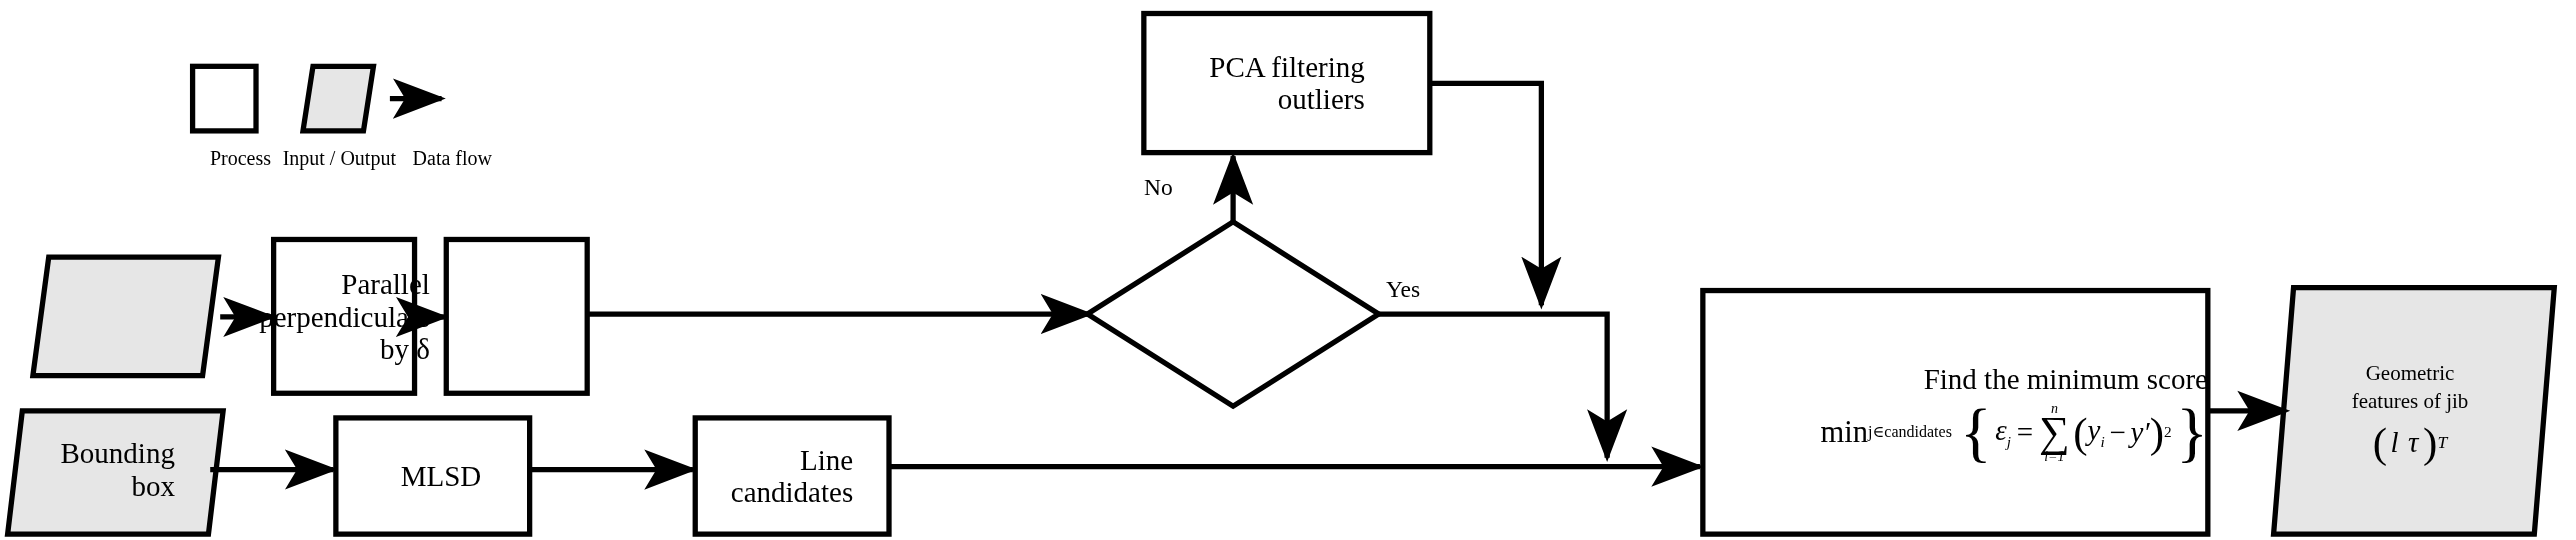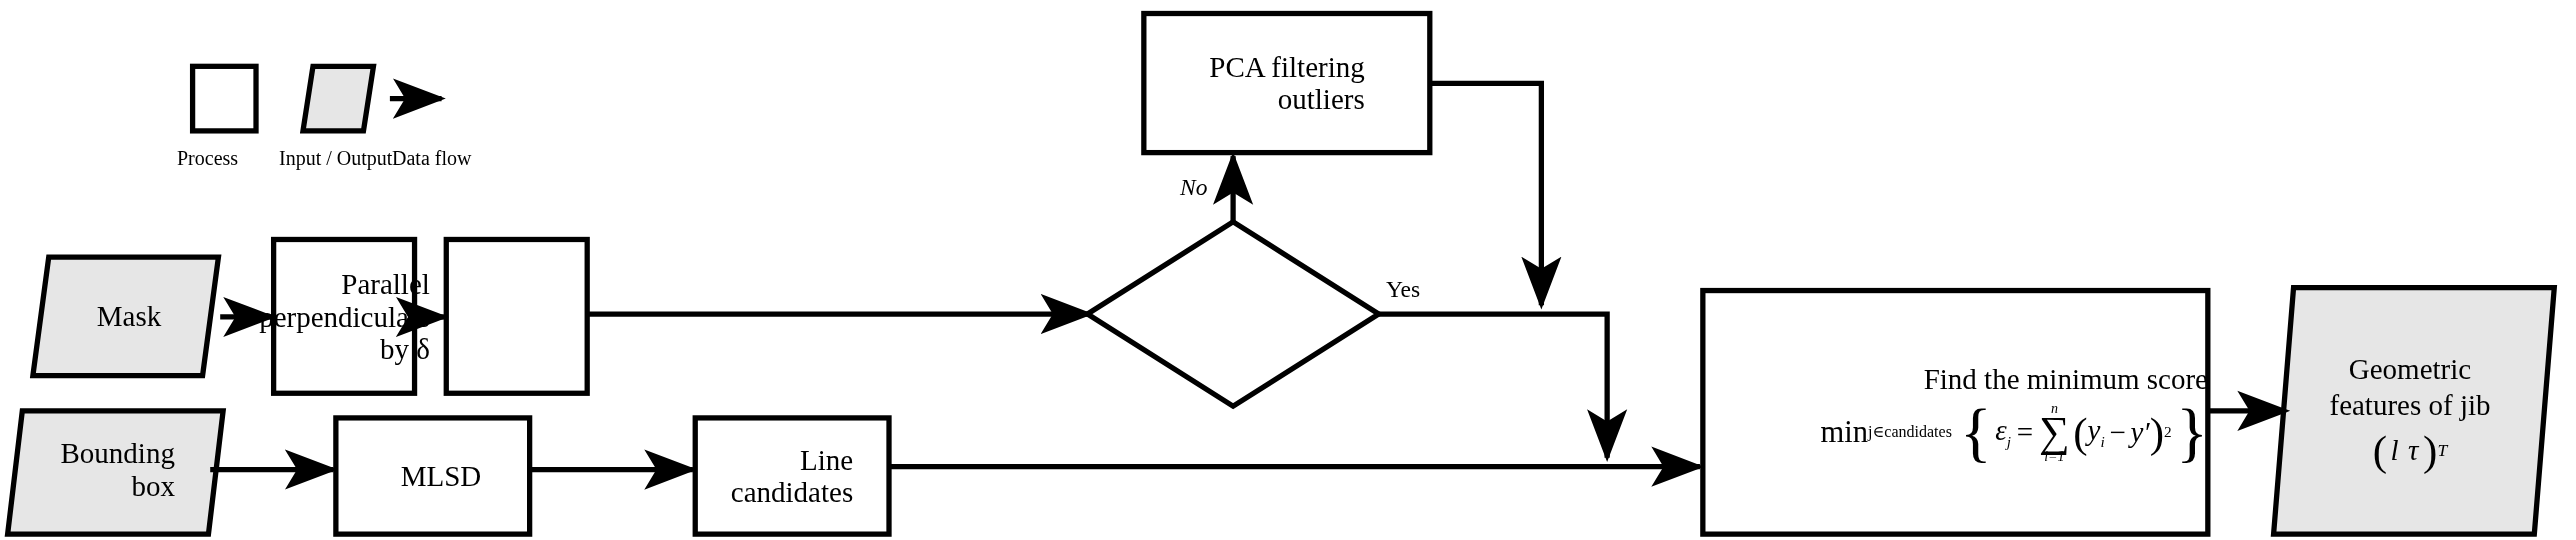--- a/index.html
+++ b/index.html
@@ -3,40 +3,40 @@
 <meta charset="utf-8">
 <style>
   html,body{margin:0;padding:0;background:#ffffff;}
   body{width:2576px;height:540px;position:relative;overflow:hidden;
        font-family:"Liberation Serif","DejaVu Serif",serif;color:#000;}
   .stage{position:absolute;left:0;top:0;width:2576px;height:540px;}
   svg.layer{position:absolute;left:0;top:0;width:2576px;height:540px;}
   .lbl{position:absolute;display:flex;align-items:center;justify-content:center;
        text-align:right;line-height:1.12;white-space:pre-line;
        font-family:"Liberation Serif","DejaVu Serif",serif;}
-  .legend-text{position:absolute;font-size:20px;text-align:left;white-space:nowrap;}
+  .legend-text{position:absolute;font-size:20px;text-align:right;white-space:nowrap;}
   .edge-label{position:absolute;font-size:23.5px;white-space:nowrap;}
   .node-text{font-size:29px;}
   .formula-wrap{position:absolute;display:flex;flex-direction:column;
        align-items:center;justify-content:center;}
   .fline{font-size:29px;white-space:nowrap;}
   .math{display:flex;align-items:center;justify-content:center;
         font-family:"Liberation Serif","DejaVu Serif",serif;}
   .mi{font-style:italic;}
   .minop{display:flex;flex-direction:row;align-items:center;line-height:1;}
   .minop .top{font-size:30.5px;}
   .minop .bot{font-size:16px;margin-top:-1.2px;}
   .brace{font-size:66px;line-height:0.82;font-weight:300;}
   .sum{display:flex;flex-direction:column;align-items:center;line-height:0.95;}
   .sum .lim{font-size:14px;font-style:italic;}
   .sum .sig{font-size:43px;line-height:0.8;}
   .sup{font-size:15.3px;vertical-align:super;font-style:italic;}
   .sub{font-size:15.3px;vertical-align:sub;font-style:italic;}
   .paren{font-size:43px;font-weight:300;}
-  .vecline{font-size:29px;white-space:nowrap;}
+  .vecline{font-size:21px;white-space:nowrap;}
   .bigparen{font-size:43px;font-weight:300;line-height:0.9;}
 </style>
 </head>
 <body>
 
 <div class="stage">
 
   <svg class="layer" viewBox="0 0 4387 920" preserveAspectRatio="none">
     <defs>
       <marker id="ah" markerWidth="12" markerHeight="12" refX="9.2" refY="4" orient="auto" markerUnits="strokeWidth">
@@ -86,40 +86,39 @@
 
     <line x1="904" y1="800" x2="1180" y2="800" stroke="#000" stroke-width="9" marker-end="url(#ah)"></line>
 
     <line x1="3762" y1="700" x2="3893" y2="700" stroke="#000" stroke-width="9" marker-end="url(#ah)"></line>
   </svg>
 
   <div class="legend-text" style="left:177px;top:147px;width:94px;">Process</div>
   <div class="legend-text" style="left:279px;top:147px;width:117px;">Input / Output</div>
   <div class="legend-text" style="left:392px;top:147px;width:100px;">Data flow</div>
 
-  <div class="lbl node-text" style="left:41px;top:257px;width:176px;height:119px;">Mask</div>
 
   <div class="lbl node-text" style="left:274px;top:240px;width:141px;height:154px;">Parallel
 perpendiculars
 by δ</div>
 
 
 
   <div class="lbl node-text" style="left:1144px;top:13.5px;width:286px;height:139px;">PCA filtering
 outliers</div>
 
   <div class="lbl node-text" style="left:14.7px;top:411px;width:206px;height:117px;">Bounding
 box</div>
 
   <div class="lbl node-text" style="left:344px;top:418px;width:194px;height:116px;">MLSD</div>
 
   <div class="lbl node-text" style="left:695px;top:418px;width:194px;height:116px;">Line
 candidates</div>
 
-  <div class="edge-label" style="left:1180px;top:174px;font-style:italic;">No</div>
+  <div class="edge-label" style="left:1144px;top:174px;">No</div>
   <div class="edge-label" style="left:1386px;top:276px;">Yes</div>
 
   <div class="formula-wrap" style="left:1703px;top:291px;width:505px;height:244px;align-items:flex-end;">
     <div class="fline" style="margin-bottom:5.9px;">Find the minimum  score</div>
 
     <div class="math">
       <span class="minop">
         <span class="top">min</span>
         <span class="bot">j∈candidates</span>
       </span>

